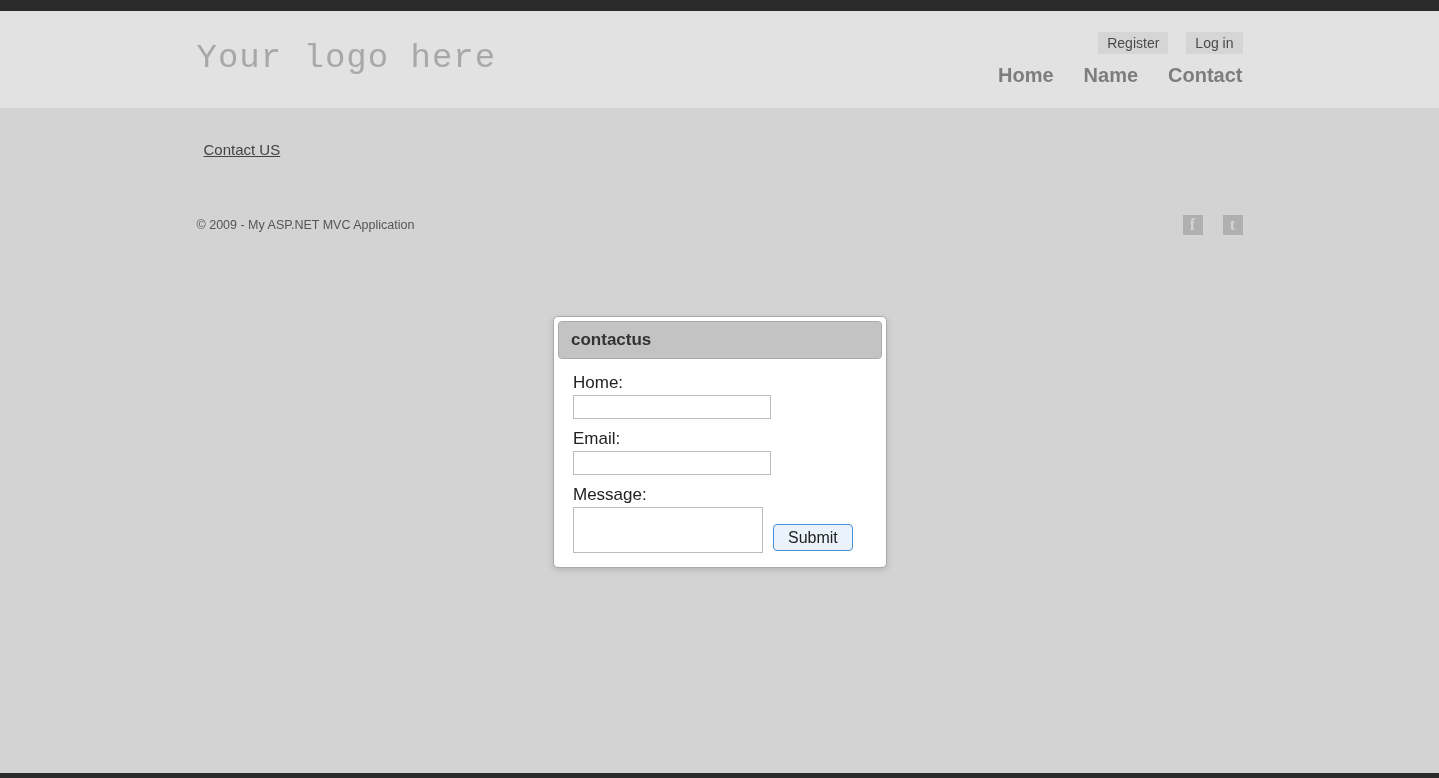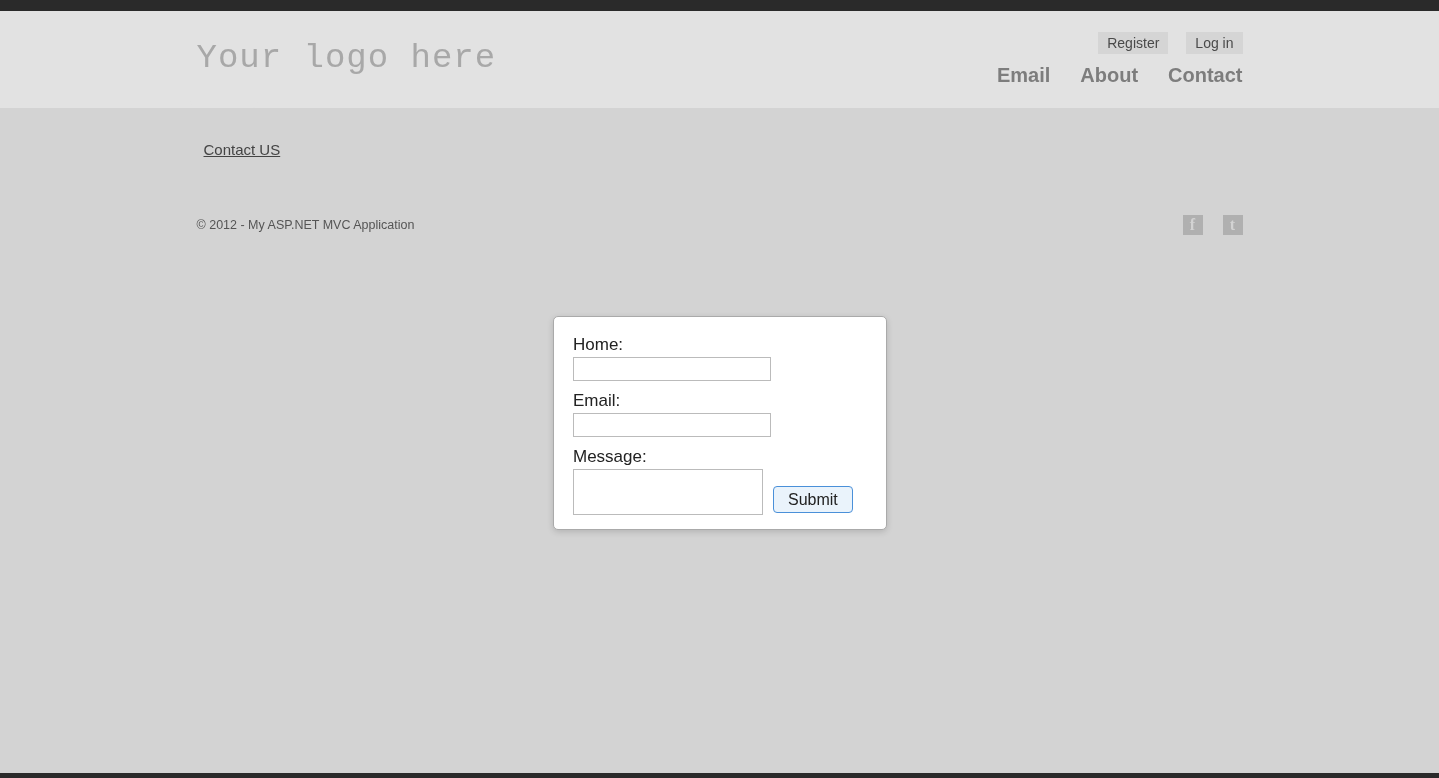--- a/index.html
+++ b/index.html
@@ -196,46 +196,47 @@
 <div class="topbar"></div>
 
 <div class="header">
   <div class="container">
     <div class="logo">Your logo here</div>
     <div class="auth-links">
       <a href="#">Register</a>
       <a href="#">Log in</a>
     </div>
     <div class="nav">
-      <a href="#">Email</a>
-      <a href="#">About</a>
+      <a href="#">Home</a>
+      <a href="#">Name</a>
       <a href="#">Contact</a>
     </div>
   </div>
 </div>
 
 <div class="round-thing"></div>
 
 <div class="subheader">
   <div class="container">
     <a href="#" class="contact-link">Contact US</a>
   </div>
 </div>
 
 <div class="footer-row">
   <div class="container">
-    <div class="copyright">© 2012 - My ASP.NET MVC Application</div>
+    <div class="copyright">© 2009 - My ASP.NET MVC Application</div>
     <div class="social">
       <div class="social-icon">f</div>
       <div class="social-icon">t</div>
     </div>
   </div>
 </div>
 
 <div class="dialog">
+  <div class="dialog-title">contactus</div>
   <div class="dialog-body">
     <label class="field-label">Home:</label>
     <input type="text" class="text-input" value="" style="">
     <label class="field-label">Email:</label>
     <input type="text" class="text-input" value="" style="">
     <label class="field-label">Message:</label>
     <div class="msg-row">
       <textarea class="textarea" value="" style=""></textarea>
       <button class="submit-btn">Submit</button>
     </div>

